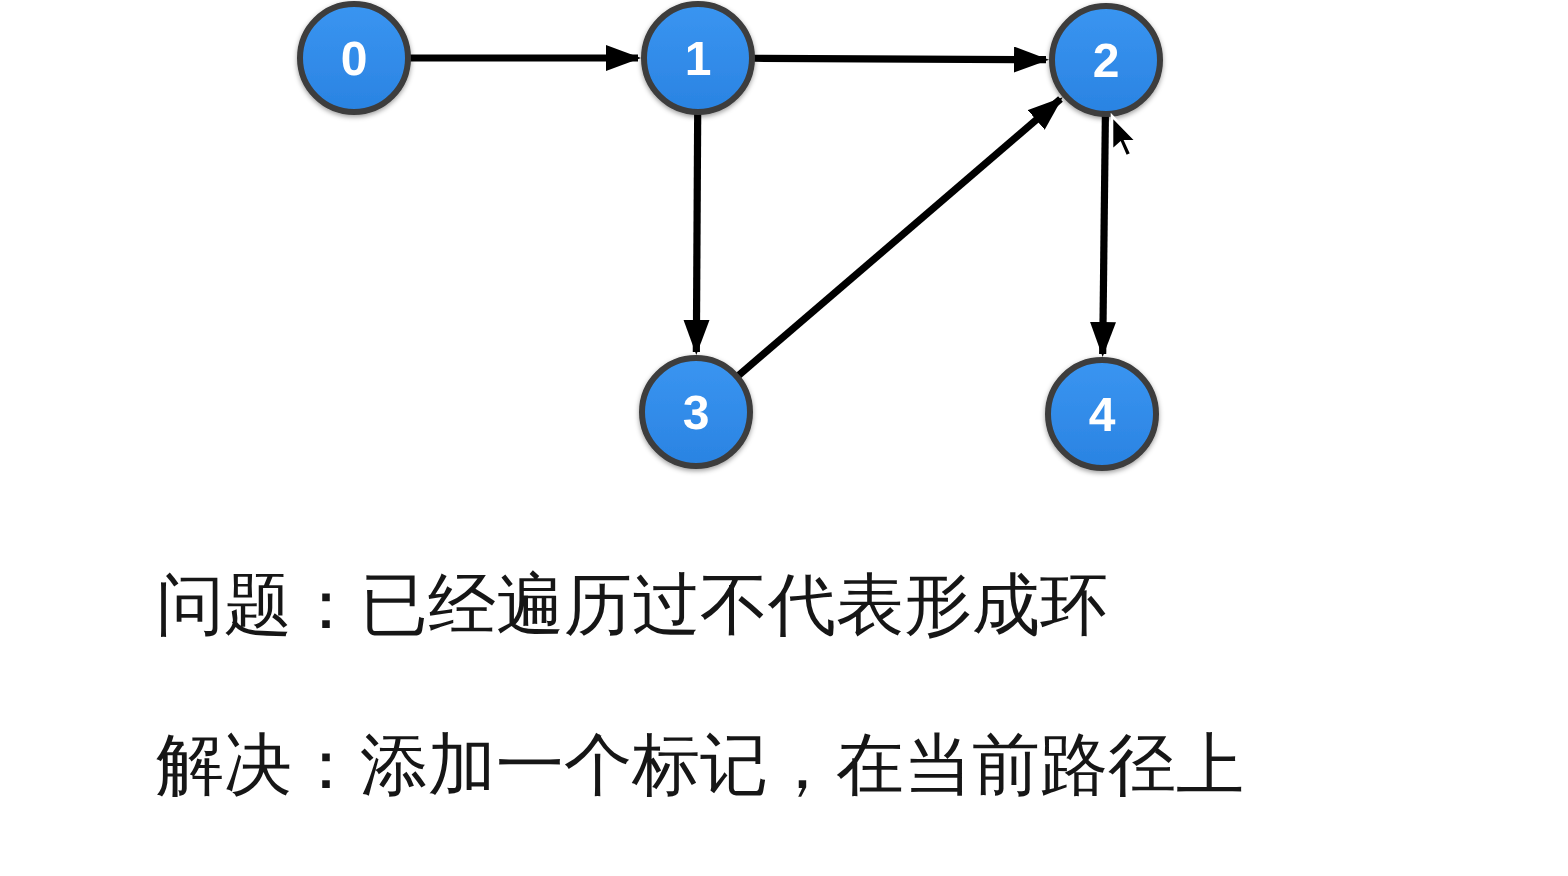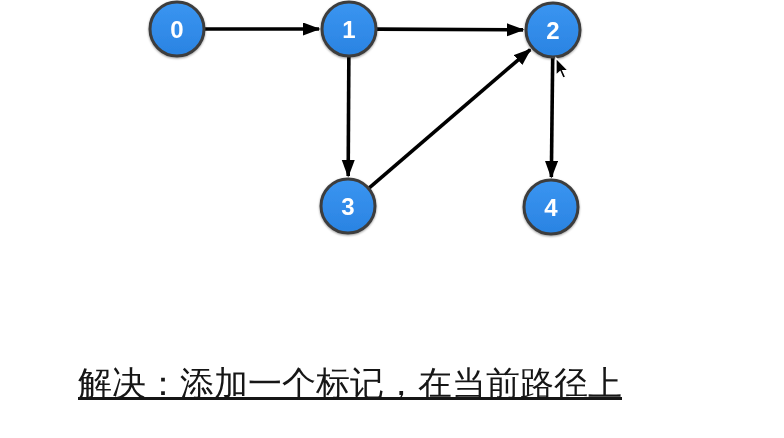--- a/index.html
+++ b/index.html
@@ -38,21 +38,21 @@
   .note {
     position: absolute;
     left: 78px;
     color: #161616;
     font-size: 34px;
     line-height: 1;
     white-space: nowrap;
     letter-spacing: 0px;
   }
   #note-problem { top: 286px; }
-  #note-solution { top: 366px; text-decoration: underline; }
+  #note-solution { top: 366px; }
 </style>
 </head>
 <body>
 
 <div class="canvas">
   <svg id="graph-svg" viewBox="0 0 784 258">
       <defs>
         <marker id="arrowhead" markerUnits="userSpaceOnUse" markerWidth="19" markerHeight="15" refX="16" refY="6.5" orient="auto">
           <path d="M0,0 L17.5,6.5 L0,13 Z" fill="#000000"></path>
         </marker>
@@ -84,14 +84,15 @@
       <g>
         <circle cx="348" cy="206" r="27" fill="url(#nodeFill)" stroke="#3d3d3d" filter="url(#softShadow)" class="graph-node-circle"></circle>
         <text x="348" y="214.5" fill="#ffffff" class="graph-node-label">3</text>
       </g>
       <g>
         <circle cx="551" cy="207" r="27" fill="url(#nodeFill)" stroke="#3d3d3d" filter="url(#softShadow)" class="graph-node-circle"></circle>
         <text x="551" y="215.5" fill="#ffffff" class="graph-node-label">4</text>
       </g>
       <path d="M0,0 L0,17.2 L4.1,13.6 L7.0,20.2 L9.7,19.0 L6.8,12.6 L12.2,12.6 Z" fill="#000000" stroke="#ffffff" stroke-width="1.3" transform="translate(556,58)"></path>
     </svg>
+  <div class="note" id="note-problem">问题：已经遍历过不代表形成环</div>
   <div class="note" id="note-solution">解决：添加一个标记，在当前路径上</div>
 </div>
 
 </body></html>

